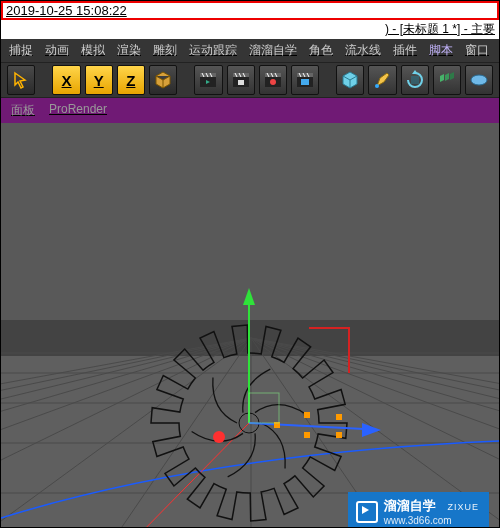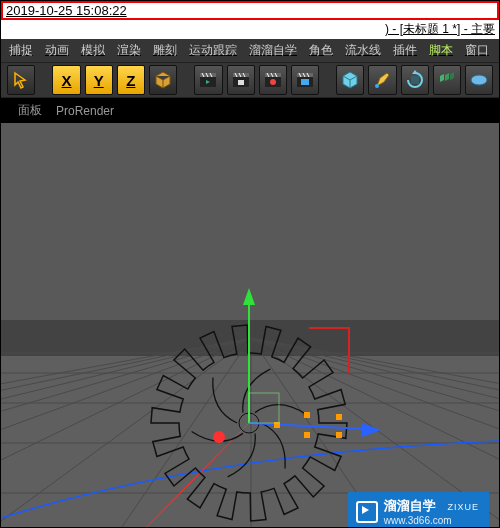--- a/index.html
+++ b/index.html
@@ -1,26 +1,26 @@
 <!DOCTYPE html>
 <html><head>
 <meta charset="utf-8">
 <style>
   html,body{margin:0;padding:0;font-family:"Microsoft YaHei",Arial,sans-serif;font-size:12px;background:#fff;}
   .root{width:500px;height:528px;position:relative;overflow:hidden;border:1px solid #000;box-sizing:border-box;text-decoration:underline;}
   .timestamp{border:2px solid #e00;background:#fff;padding:0 3px;font-size:13px;font-family:Arial;color:#000;}
   .titlebar{background:#fff;padding:1px 4px;font-size:12px;color:#000;text-align:right;}
   .menubar{background:#353535;color:#ccc;display:flex;gap:12px;padding:3px 8px;font-size:12px;}
   .menubar span{white-space:nowrap;}
-  .menubar span.hl{color:#bef264;}
+  .menubar span.hl{color:#c4b5fd;}
   .toolbar{background:#353535;display:flex;align-items:center;gap:4px;padding:2px 6px;border-top:1px solid #222;border-bottom:1px solid #222;}
   .tool{width:28px;height:28px;border:1px solid #111;border-radius:2px;background:linear-gradient(#555,#333);display:flex;align-items:center;justify-content:center;color:#000;font-weight:bold;}
   .tool svg{display:block;}
   .divider{width:10px;height:28px;}
-  .subtabs{background:#000000;color:#999;display:flex;gap:14px;padding:4px 17px;font-size:12px;align-items:center;}
+  .subtabs{background:#701a75;color:#999;display:flex;gap:14px;padding:4px 10px;font-size:12px;}
   .viewport{position:relative;flex:1;height:420px;background:#595959;overflow:hidden;}
   .viewport svg{position:absolute;inset:0;}
   .watermark{position:absolute;right:10px;bottom:12px;background:#1676c9;color:#fff;display:flex;align-items:center;gap:6px;padding:5px 10px 5px 8px;font-size:13px;}
   .watermark .sub{font-size:9px;letter-spacing:1px;opacity:.9;margin-left:8px;}
   .watermark .play{width:18px;height:18px;border:2px solid #fff;border-radius:3px;position:relative;}
   .watermark .play::after{content:"";position:absolute;left:4px;top:3px;border-left:7px solid #fff;border-top:4px solid transparent;border-bottom:4px solid transparent;}
 </style>
 </head>
 <body>
 

